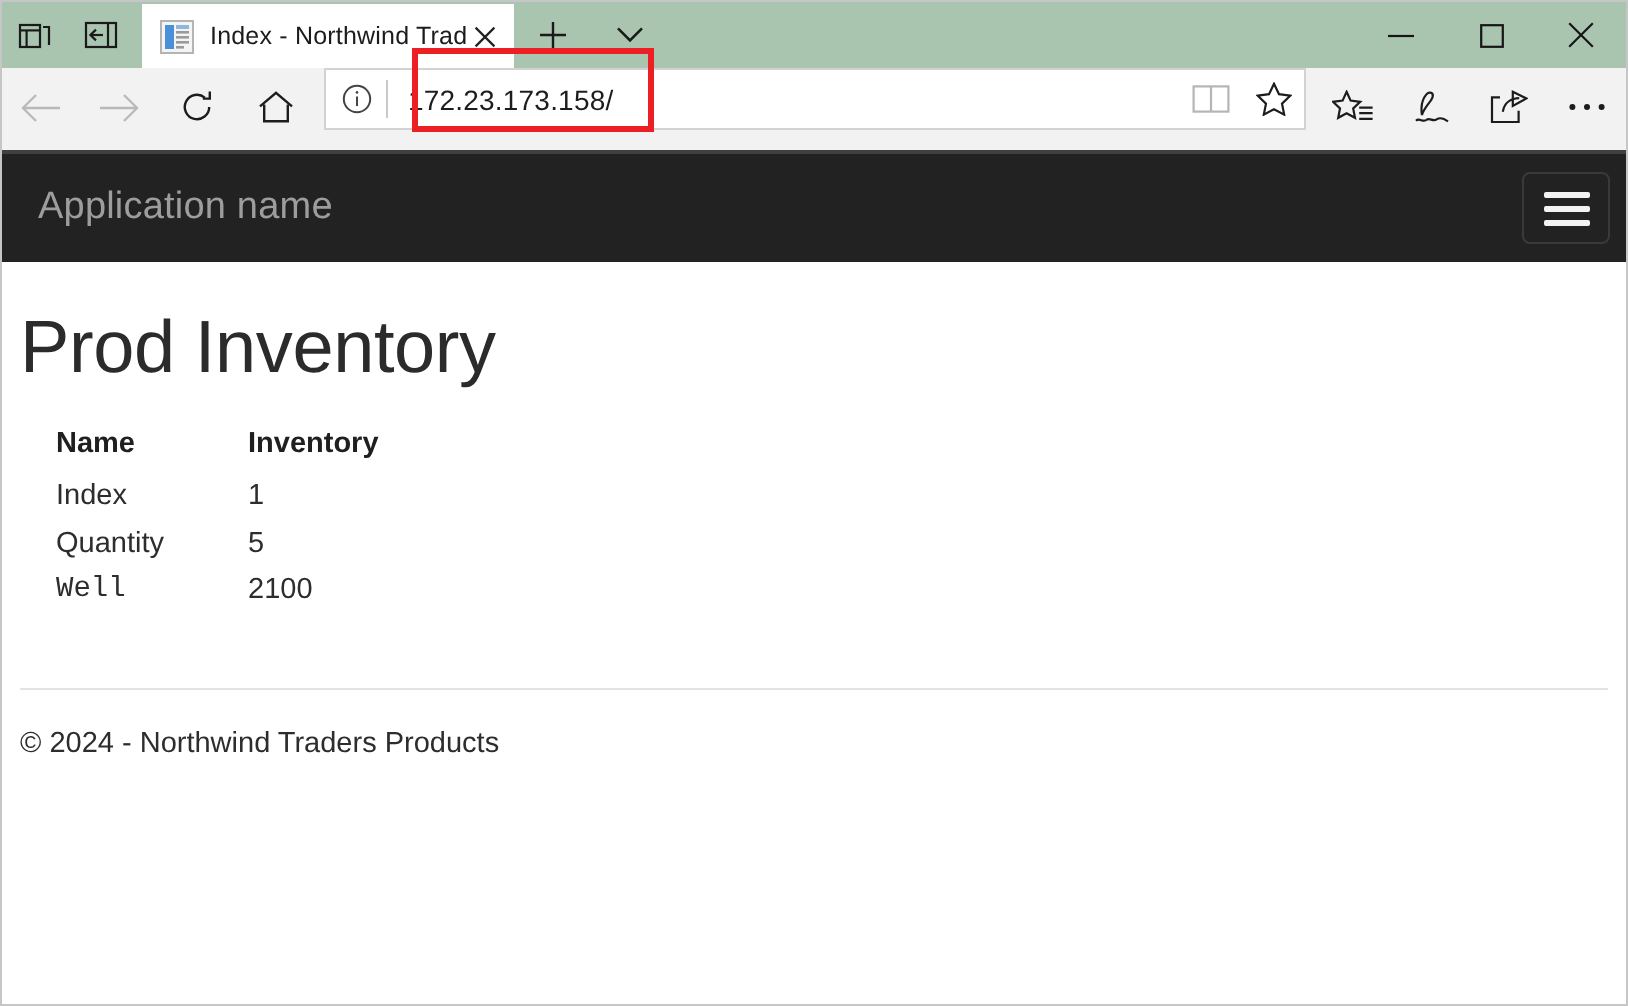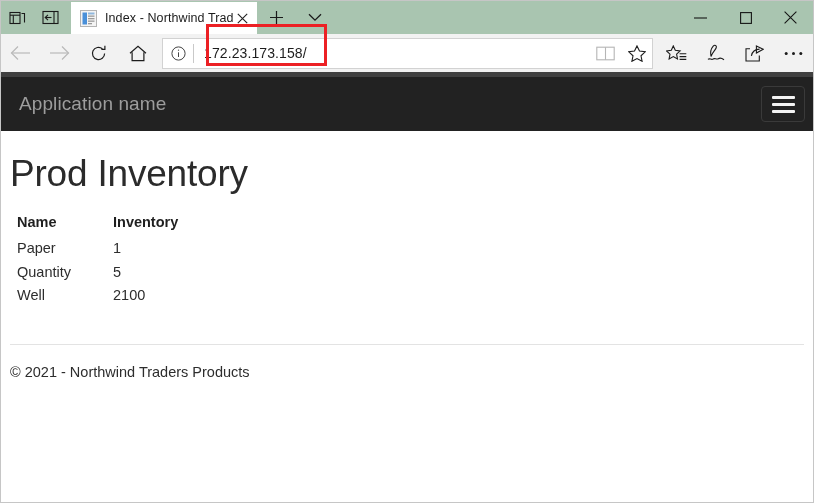--- a/index.html
+++ b/index.html
@@ -99,22 +99,21 @@
     align-items: center;
     justify-content: center;
     color: #161616;
   }
 
   
   .toolbar {
     height: 43px;
     background: #f2f2f2;
     display: flex;
-    align-items: center;
-    border-bottom: 5px solid #404040;
+    border-bottom: 2px solid #404040;
     box-sizing: border-box;
     position: relative;
   }
   .tbtn {
     width: 39px;
     height: 39px;
     display: flex;
     align-items: center;
     justify-content: center;
     color: #1c1c1c;
@@ -221,21 +220,21 @@
   }
   h1.page-title {
     font-size: 37px;
     font-weight: normal;
     color: #2b2b2b;
     margin: 22px 0 16px 3px;
     letter-spacing: -0.2px;
   }
   table.inv {
     border-collapse: collapse;
-    margin-left: 10px;
+    margin-left: 21px;
   }
   table.inv th {
     text-align: left;
     font-size: 14.5px;
     font-weight: bold;
     color: #1f1f1f;
     padding: 0 0 3px 0;
     line-height: 1.62;
   }
   table.inv th.col-name { min-width: 96px; }
@@ -439,31 +438,31 @@
 
       <table class="inv">
         <thead>
           <tr>
             <th class="col-name">Name</th>
             <th class="col-qty">Inventory</th>
           </tr>
         </thead>
         <tbody>
           <tr>
-            <td class="col-name" style="padding-right: 6px;">Paper</td>
+            <td class="col-name" style="padding-right: 6px;">Index</td>
             <td class="col-qty">1</td>
           </tr>
           <tr>
             <td class="col-name" style="padding-right: 6px;">Quantity</td>
             <td class="col-qty">5</td>
           </tr>
           <tr>
-            <td class="col-name" style="padding-right: 6px;">Well</td>
+            <td class="col-name" style="padding-right: 6px; font-family: Liberation Mono, monospace;">Well</td>
             <td class="col-qty">2100</td>
           </tr>
         </tbody>
       </table>
 
       <hr class="footer-rule">
-      <div class="footer-text">© 2021 - Northwind Traders Products</div>
+      <div class="footer-text">© 2024 - Northwind Traders Products</div>
     </div>
   </div>
 </div>
 
 </body></html>

